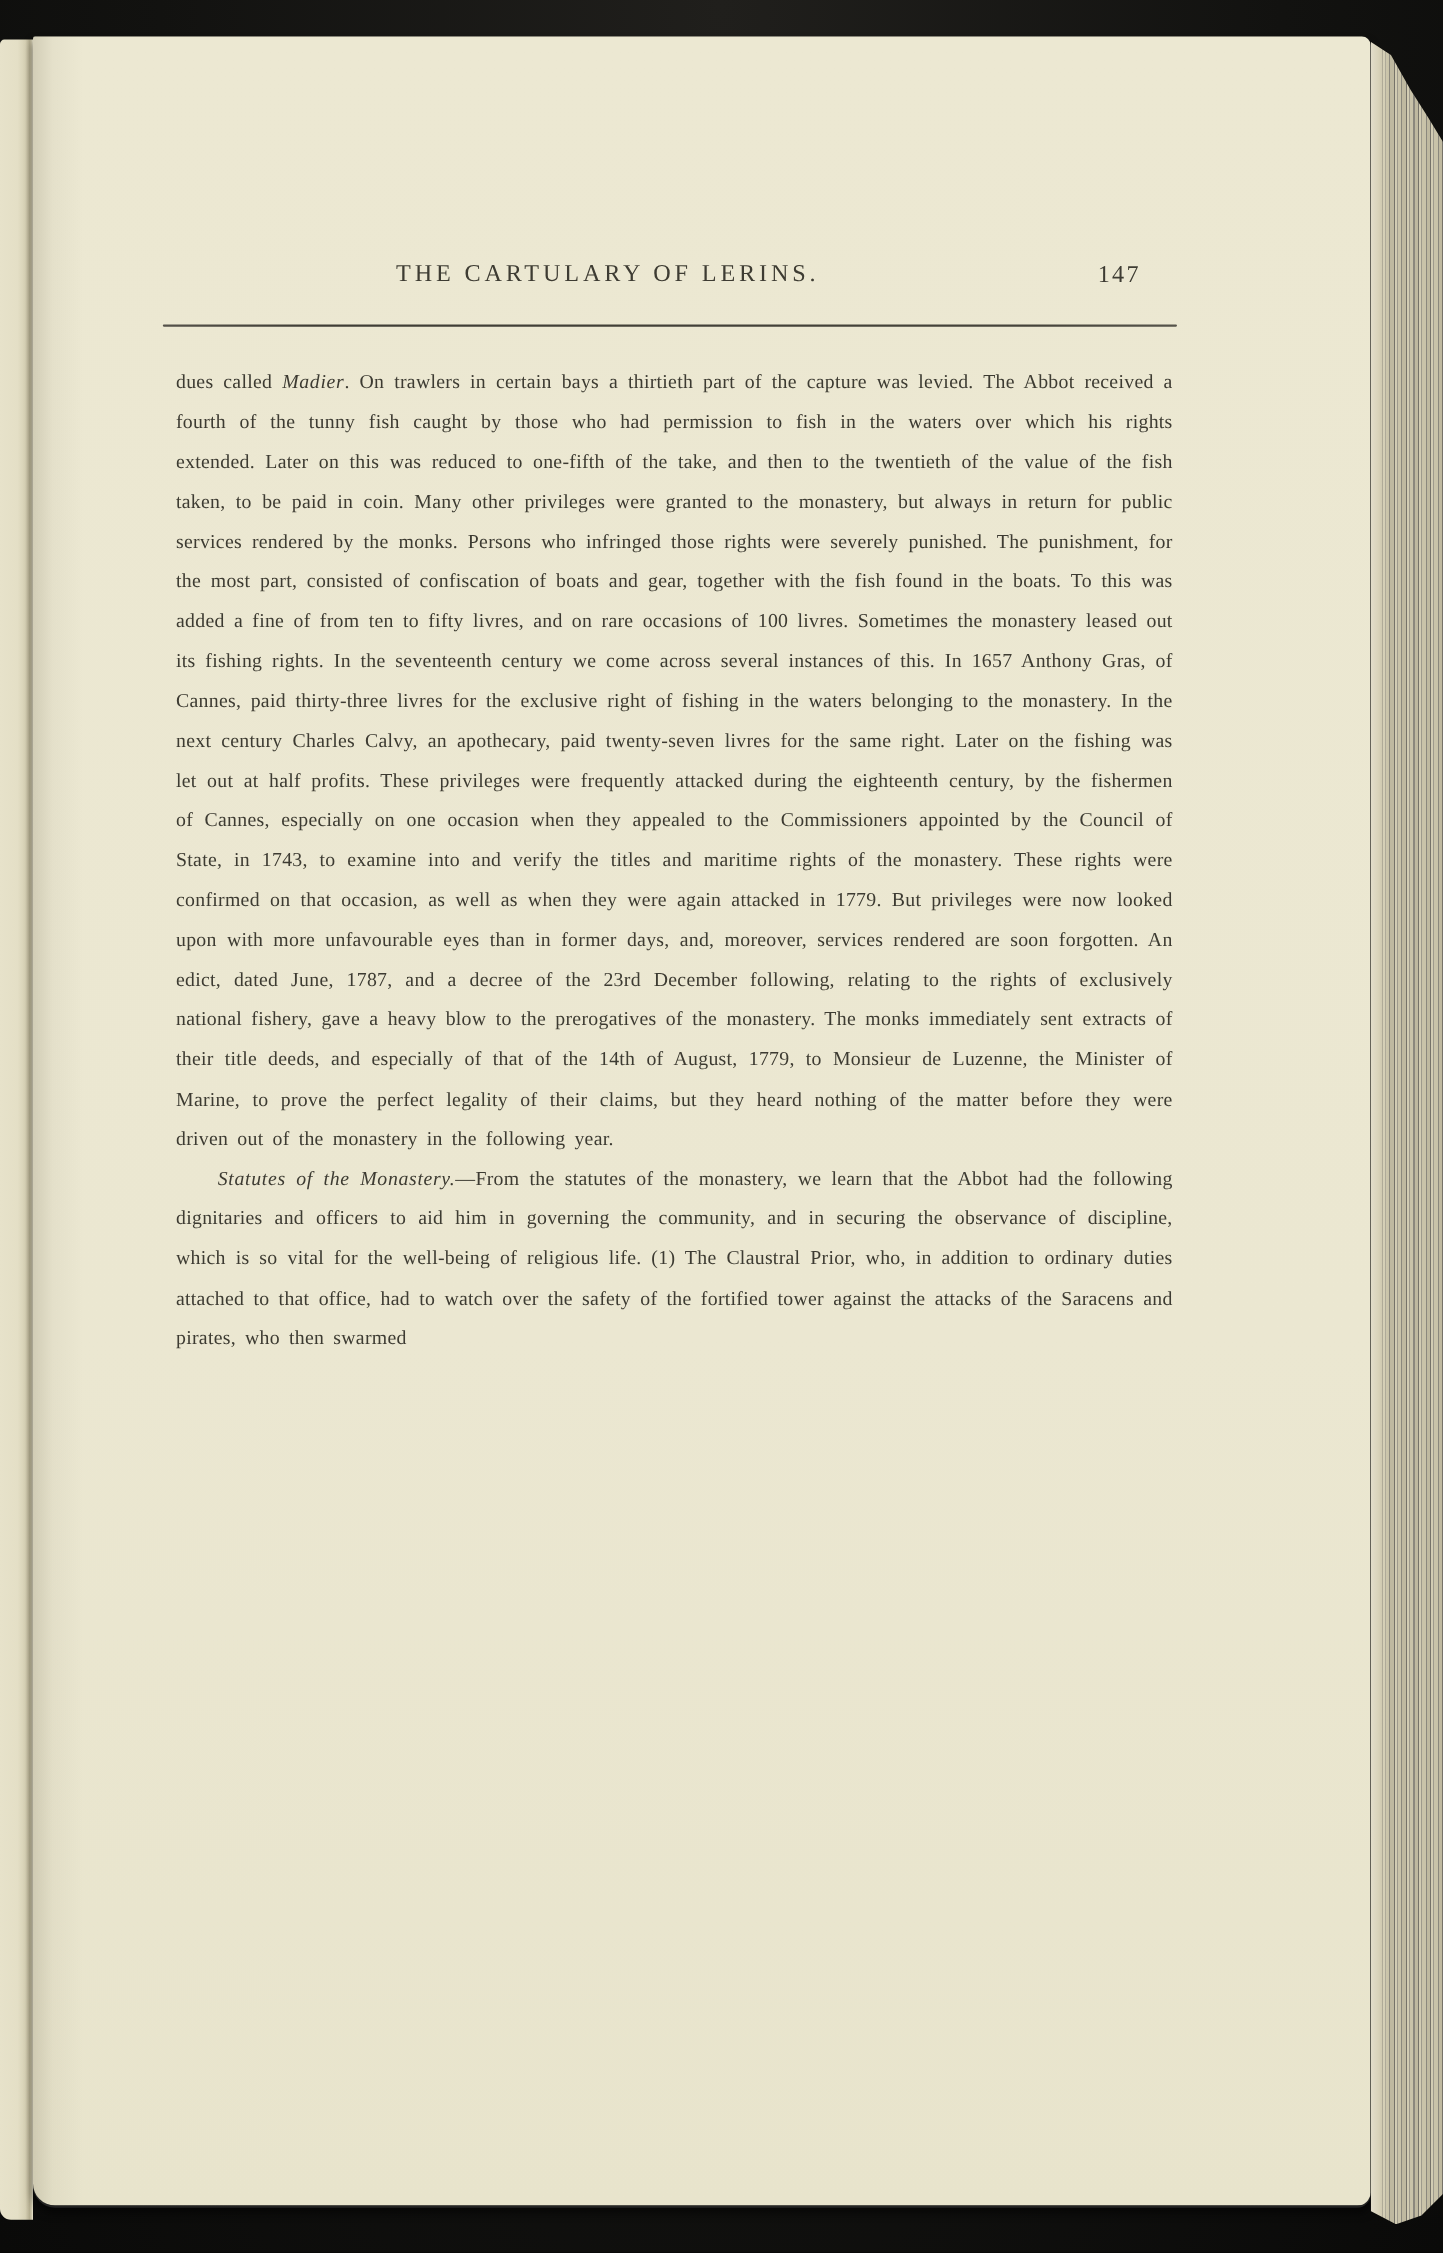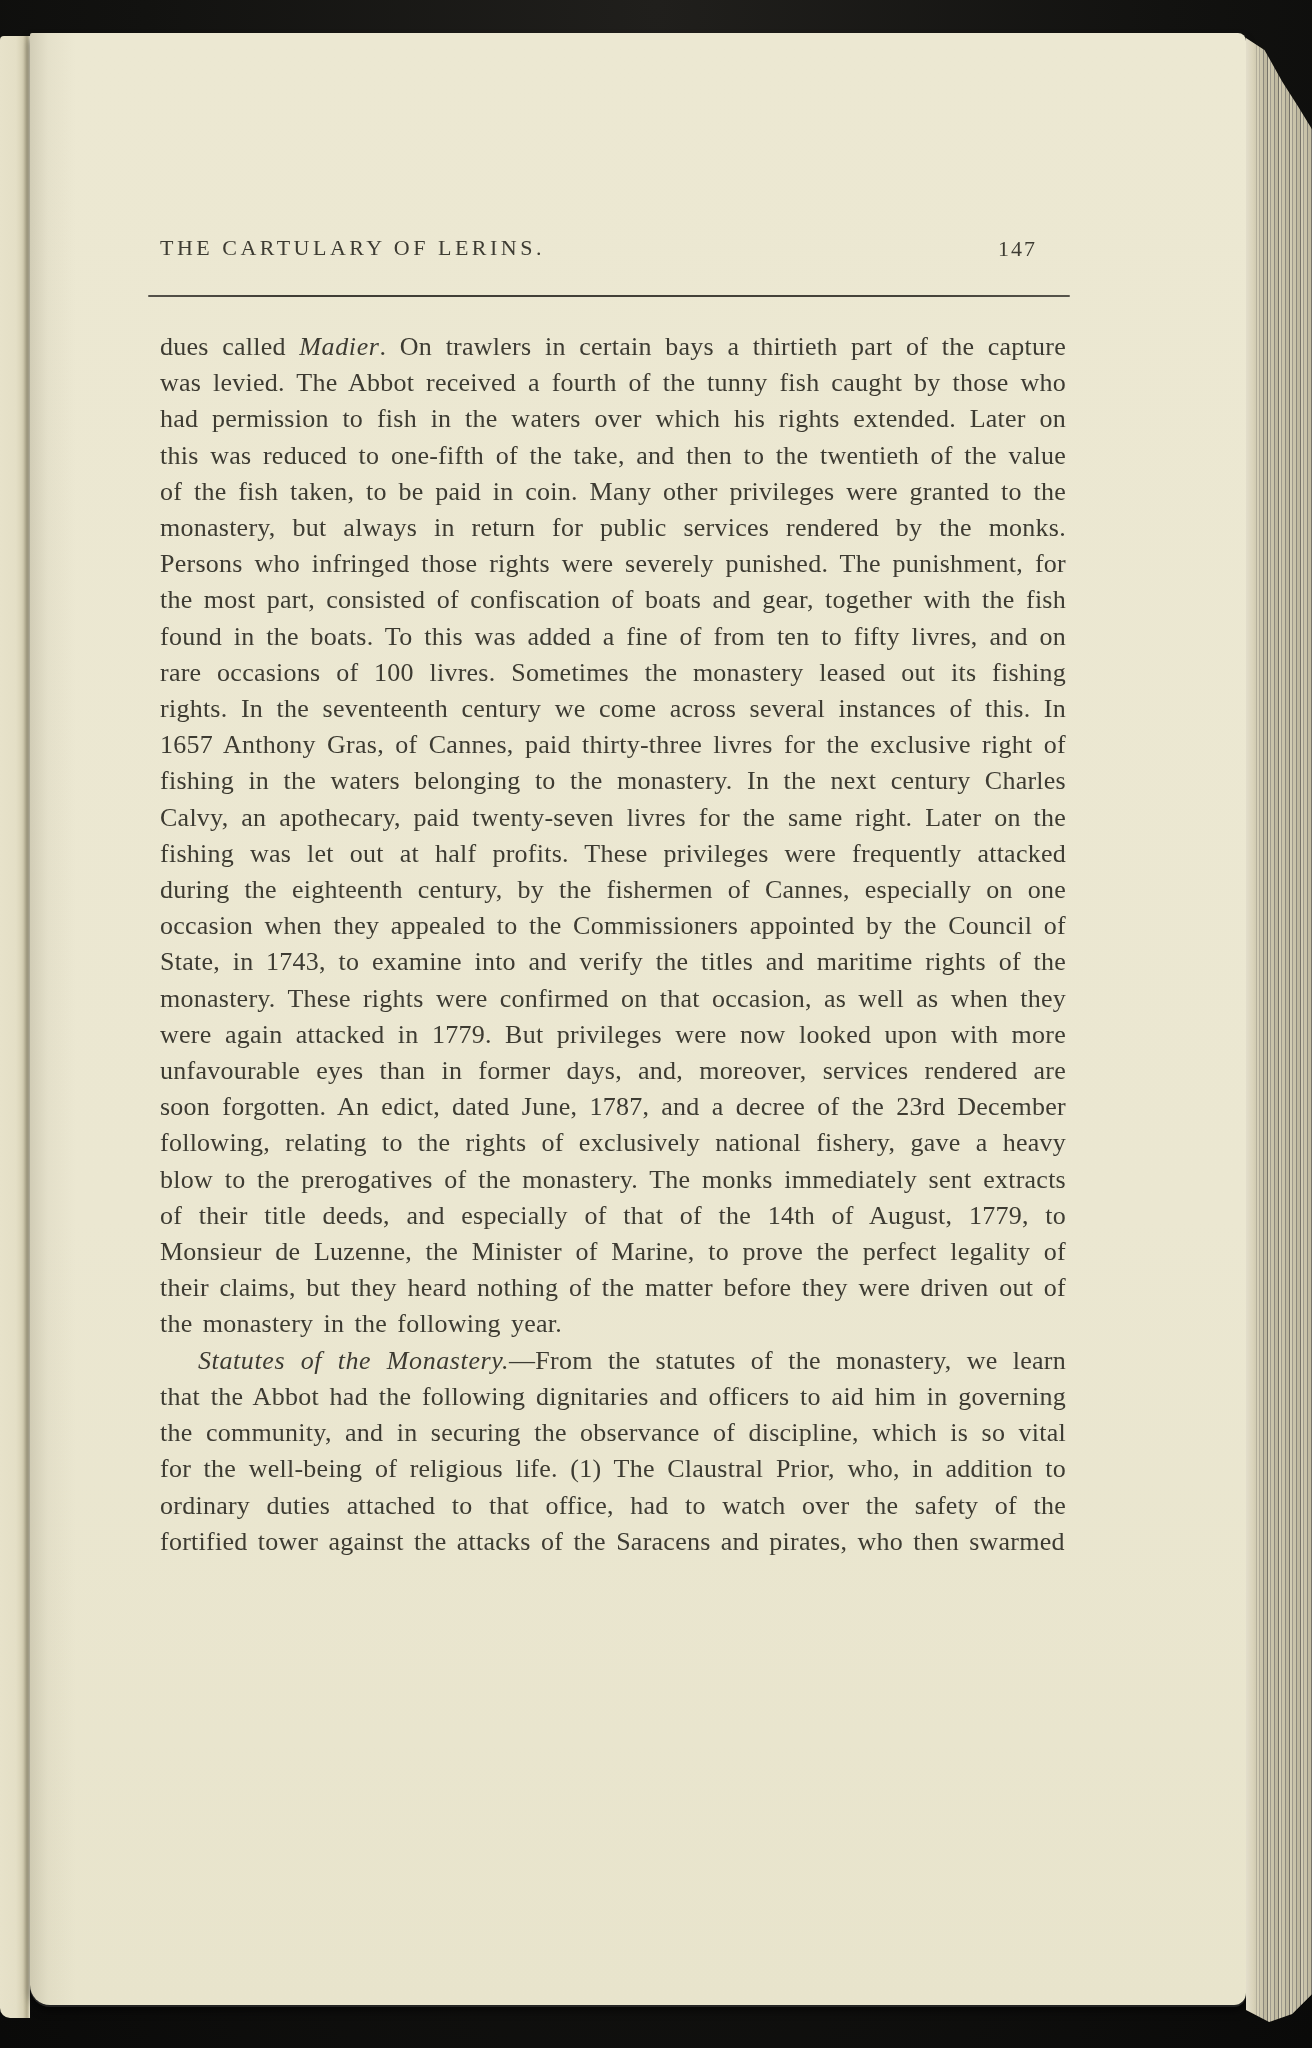--- a/index.html
+++ b/index.html
@@ -38,21 +38,21 @@
 
   .running-head {
     position: absolute;
     left: 130px; top: 202px;
     width: 905px; height: 34px;
     color: #3e3c33;
   }
   .running-title {
     position: absolute;
     left: 0; right: 120px;
-    text-align: left;
+    text-align: center;
     font-size: 22px;
     letter-spacing: 3.5px;
     white-space: nowrap;
   }
   .page-number {
     position: absolute;
     right: 28px; top: 1px;
     font-size: 22px;
     letter-spacing: 2px;
   }
@@ -63,21 +63,21 @@
     width: 922px; height: 2px;
     background: linear-gradient(90deg, #55524a 0%, #3f3d35 15%, #45433a 85%, #56544b 100%);
     border-radius: 1px;
   }
 
   .page-text {
     position: absolute;
     left: 130px; top: 296px;
     width: 906px;
     color: #3d3b32;
-    font-size: 26px;
+    font-size: 18px;
     line-height: 36.2px;
     text-align: justify;
     letter-spacing: 0.25px;
     word-spacing: 3.5px;
   }
   .page-text p { margin: 0; }
   .para-indent { text-indent: 38px; }
   .it { font-style: italic; letter-spacing: 0.6px; }
 
   

